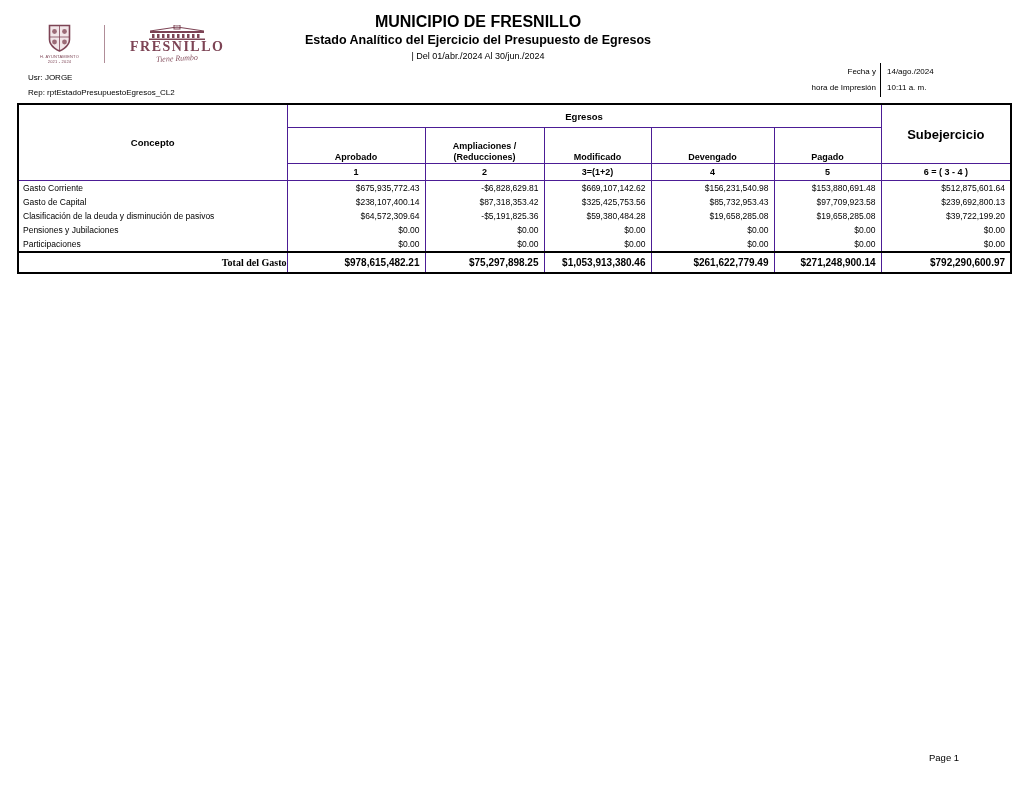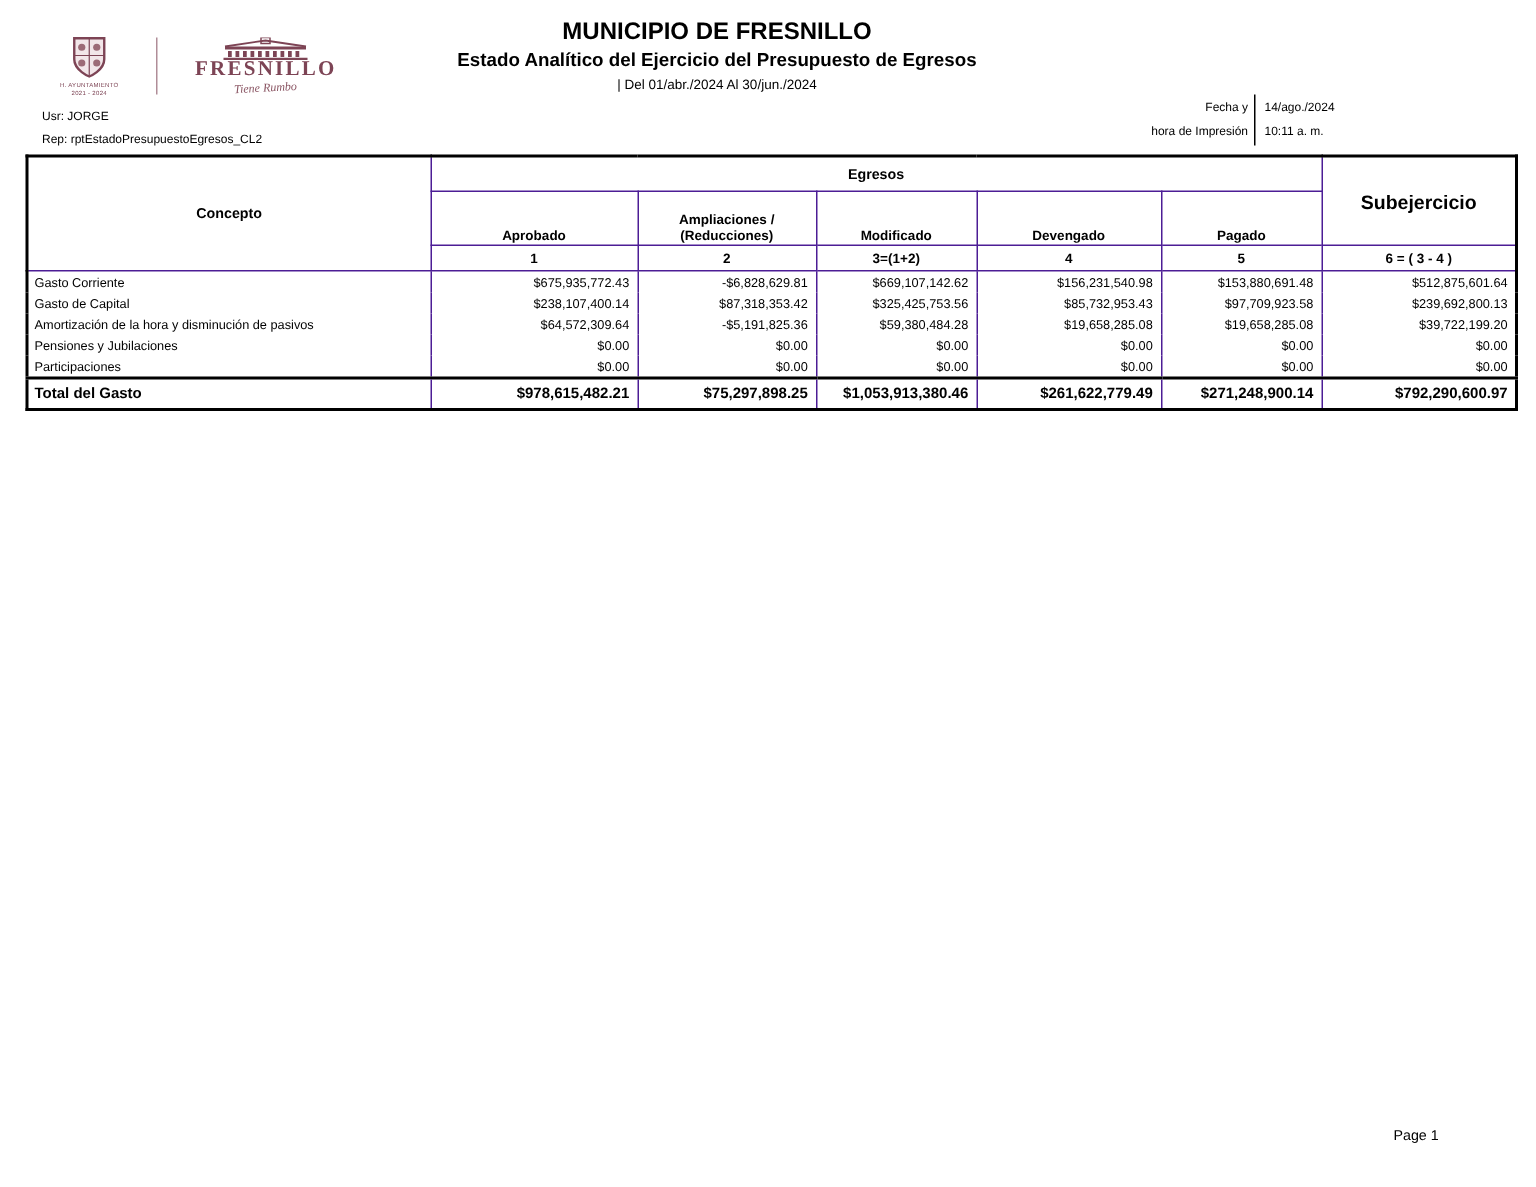--- a/index.html
+++ b/index.html
@@ -18,41 +18,41 @@
   .logo .slogan{font-family:"Liberation Serif", serif;font-style:italic;font-size:8px;color:#8a5563;transform:rotate(-3deg);margin-top:1px;}
   
   .titles{position:absolute;left:0;top:14px;width:956px;text-align:center;line-height:1;}
   .t1{font-size:16px;font-weight:bold;margin:0 0 4px 0;}
   .t2{font-size:12.5px;font-weight:bold;margin:0 0 5px 0;}
   .t3{font-size:12.5px;font-weight:bold;margin:0 0 5px 0;}
   .t4{font-size:11px;font-weight:bold;margin:0 0 4px 0;}
   .t5{font-size:9px;font-weight:normal;margin:0;}
   
   .meta-left{position:absolute;left:28px;top:70px;font-size:8px;line-height:15px;}
-  .meta-right{position:absolute;left:756px;top:63px;display:flex;align-items:center;font-size:8px;}
+  .meta-right{position:absolute;left:800px;top:63px;display:flex;align-items:center;font-size:8px;}
   .meta-right .labels{width:76px;text-align:right;line-height:16px;}
   .meta-right .vline{width:1px;height:34px;background:#000;margin-left:4px;}
   .meta-right .values{padding-left:6px;line-height:16px;min-width:80px;}
   
   table.report{
     position:absolute;left:17px;top:103px;width:993px;
     border-collapse:collapse;table-layout:fixed;border:2px solid #000;
   }
   table.report th, table.report td{border:1px solid #4c1d95;padding:0;}
   .rowA th{height:22px;}
   .egresos-h{font-size:9.5px;font-weight:bold;text-align:center;}
   .concepto-h{font-size:9.5px;font-weight:bold;text-align:center;vertical-align:middle;}
   .subej-h{font-size:13px;font-weight:bold;text-align:center;vertical-align:middle;}
   .rowB th{height:35px;font-size:9px;font-weight:bold;text-align:center;vertical-align:bottom;padding-bottom:4px;white-space:pre-line;line-height:11px;}
   .rowC td{height:16px;font-size:9px;font-weight:bold;text-align:center;vertical-align:middle;}
   tbody.data td{border-top:none;border-bottom:none;height:14px;font-size:8.5px;vertical-align:middle;}
   tbody.data td.c{text-align:left;padding-left:4px;}
   tbody.data td.n{text-align:right;padding-right:5px;}
   tr.total td{border-top:2px solid #000;height:19px;font-size:10px;font-weight:bold;vertical-align:middle;}
-  tr.total td.c{text-align:left;padding-left:4px;}
+  tr.total td.c{text-align:right;padding-left:4px;font-family:Liberation Serif, serif;}
   tr.total td.n{text-align:right;padding-right:5px;}
   
   .page-num{position:absolute;left:929px;top:752px;font-size:9.5px;}
 </style>
 </head>
 <body>
 
 <div class="logo">
   <div class="crest">
     <svg width="25" height="31" viewBox="0 0 25 31">
@@ -161,21 +161,21 @@
     <tr>
       <td class="c">Gasto de Capital</td>
       <td class="n">$238,107,400.14</td>
       <td class="n">$87,318,353.42</td>
       <td class="n">$325,425,753.56</td>
       <td class="n">$85,732,953.43</td>
       <td class="n">$97,709,923.58</td>
       <td class="n">$239,692,800.13</td>
     </tr>
     <tr>
-      <td class="c">Amortización de la hora y disminución de pasivos</td>
+      <td class="c">Clasificación de la deuda y disminución de pasivos</td>
       <td class="n">$64,572,309.64</td>
       <td class="n">-$5,191,825.36</td>
       <td class="n">$59,380,484.28</td>
       <td class="n">$19,658,285.08</td>
       <td class="n">$19,658,285.08</td>
       <td class="n">$39,722,199.20</td>
     </tr>
     <tr>
       <td class="c">Pensiones y Jubilaciones</td>
       <td class="n">$0.00</td>

